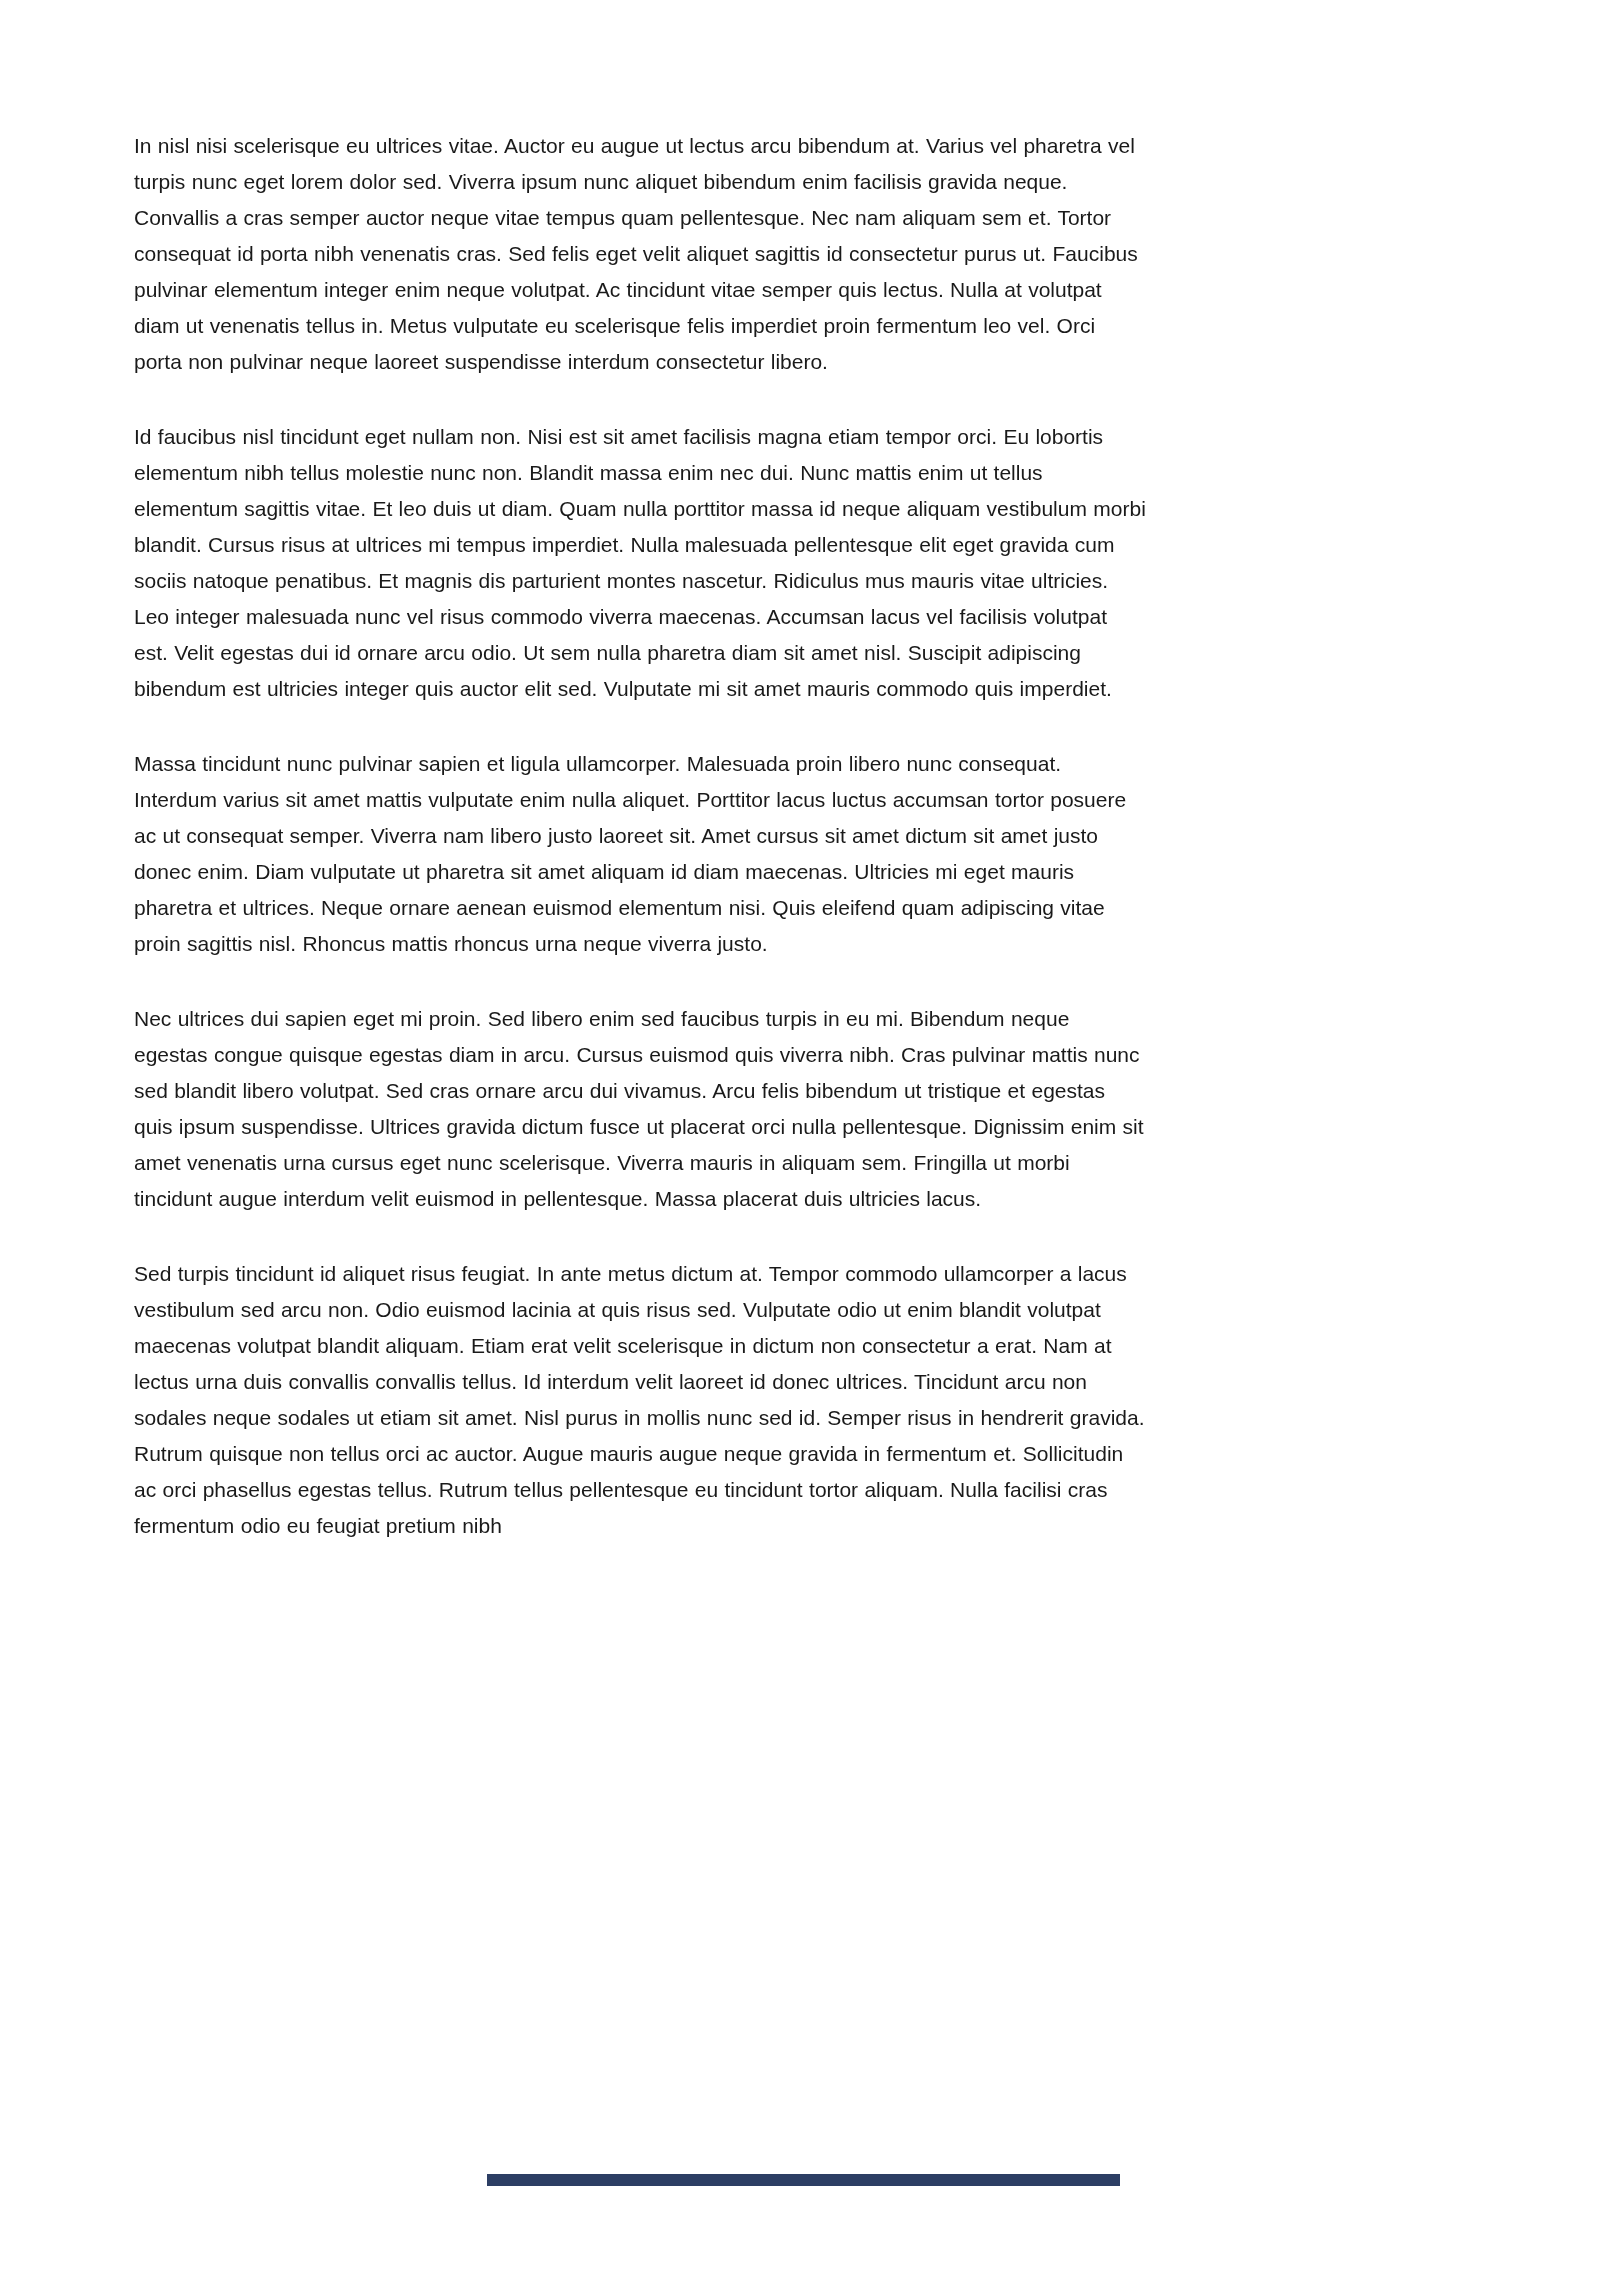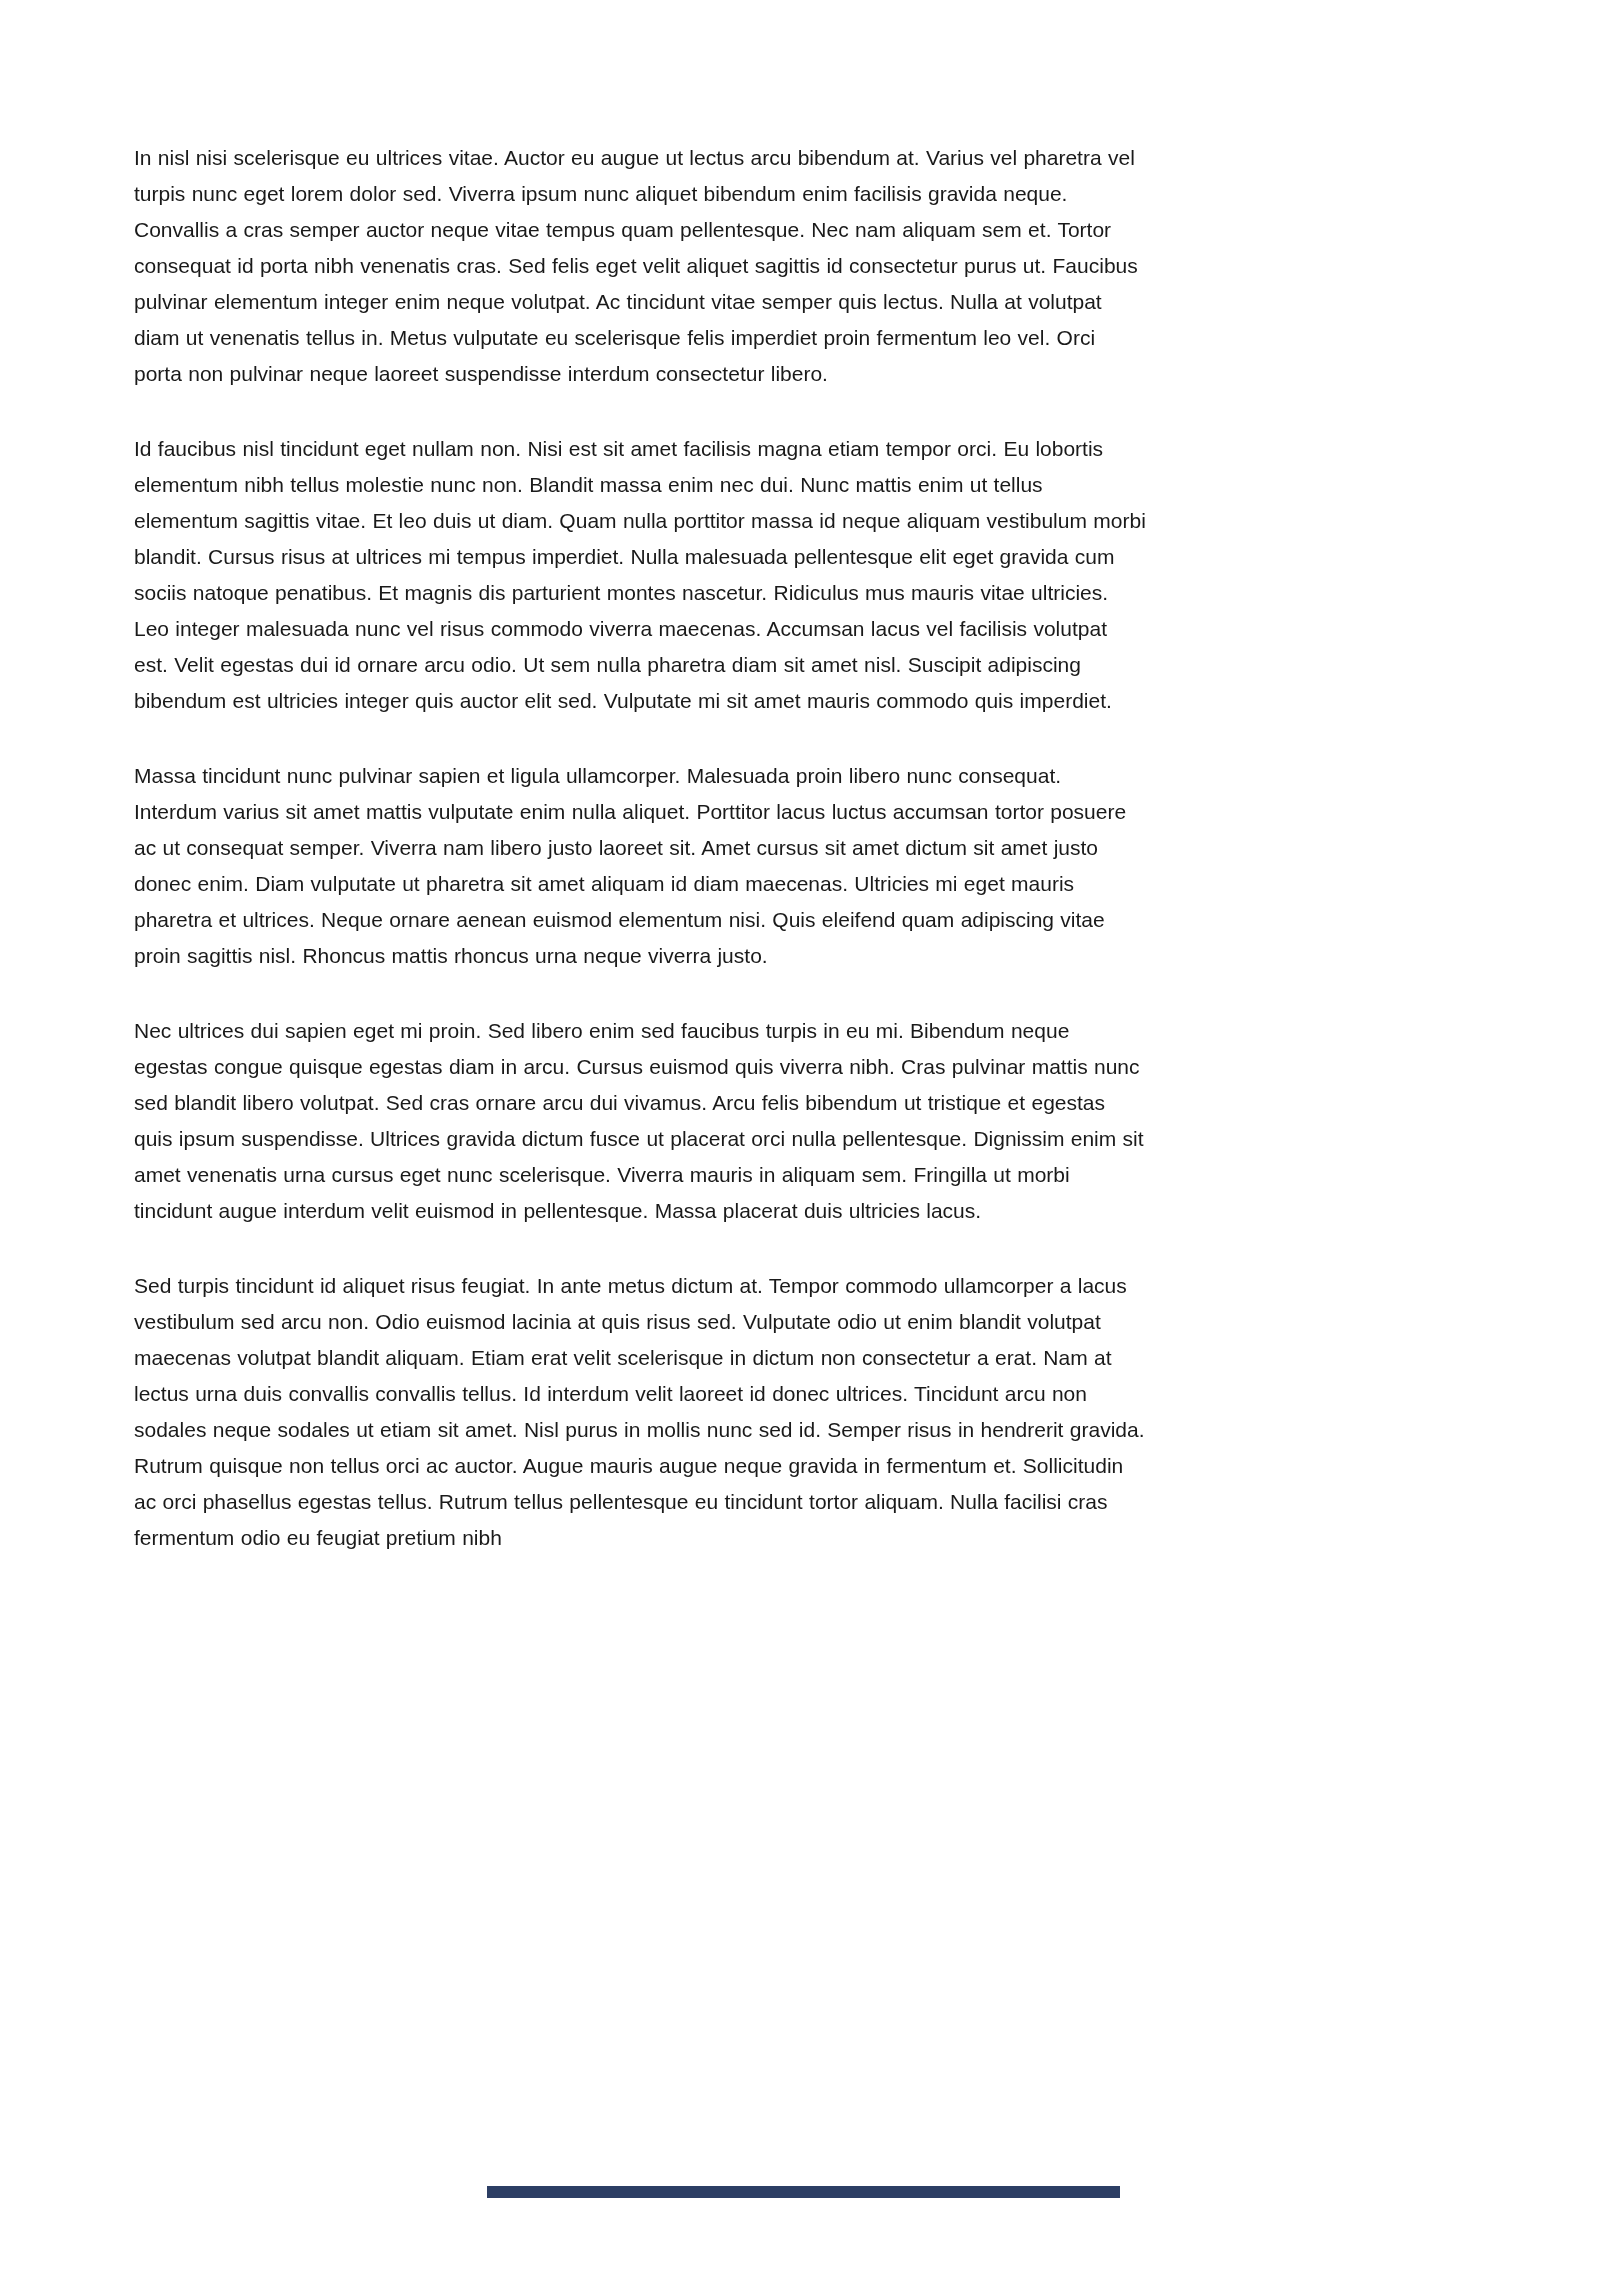--- a/index.html
+++ b/index.html
@@ -10,21 +10,21 @@
   body {
     width: 1621px;
     height: 2293px;
     position: relative;
     font-family: "Liberation Sans", sans-serif;
     overflow: hidden;
   }
   .page {
     position: absolute;
     left: 0;
-    top: 12px;
+    top: 0;
     width: 1621px;
     height: 2186px;
     background: #ffffff;
   }
   .text-column {
     position: absolute;
     left: 134px;
     top: 128px;
     width: 1012px;
     color: #1a1a1a;

